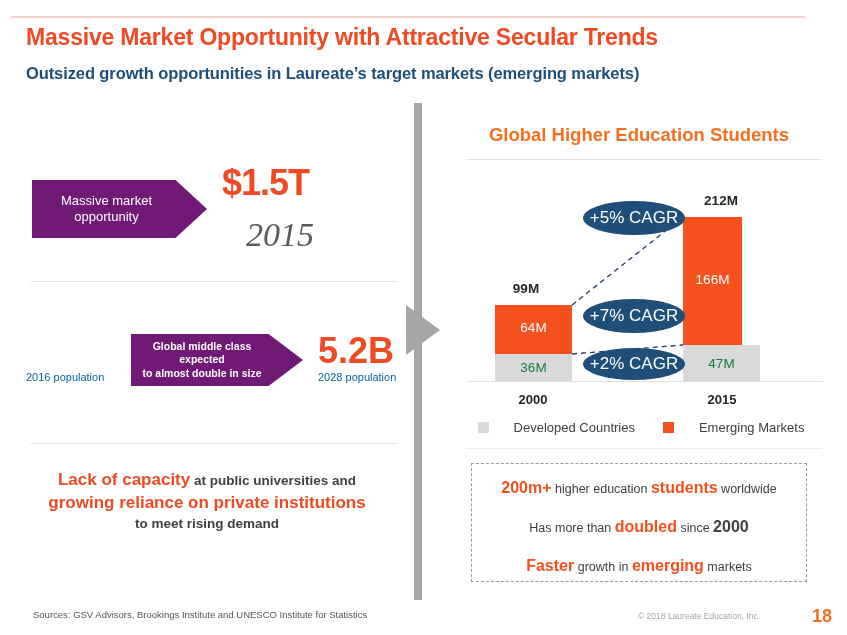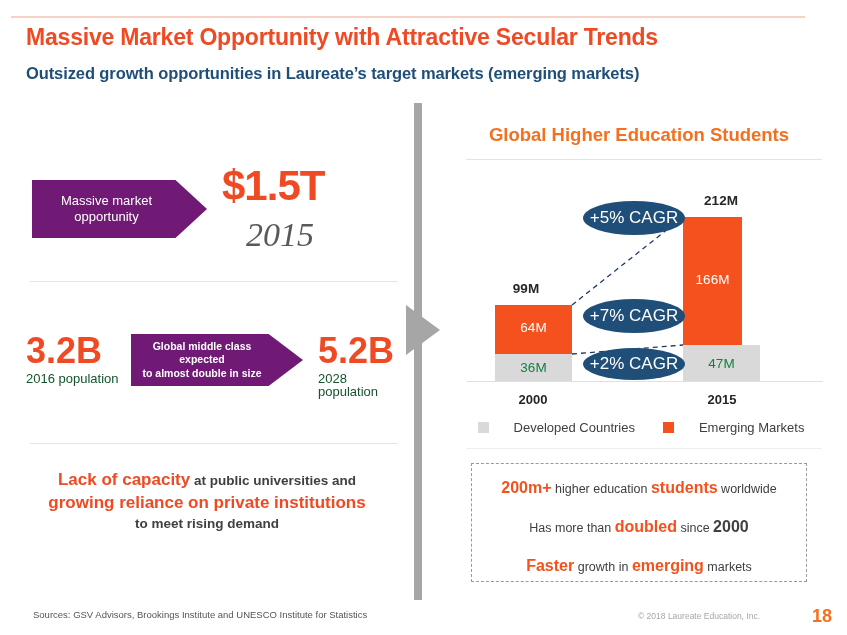--- a/index.html
+++ b/index.html
@@ -102,43 +102,43 @@
     line-height: 1.25;
     clip-path: polygon(0 0, 82% 0, 100% 50%, 82% 100%, 0 100%);
     padding-right: 26px;
   }
   .stat-big {
     position: absolute;
     color: #ef4a23;
     font-weight: bold;
     line-height: 1;
   }
-  .stat-15t { left: 222px; top: 165px; font-size: 42px; letter-spacing: -1px; }
+  .stat-15t { left: 222px; top: 165px; font-size: 36px; letter-spacing: -1px; }
   .stat-year {
     position: absolute;
     left: 246px; top: 216px;
     font-size: 34px;
     font-style: italic;
     color: #595959;
     font-family: "Liberation Serif", serif;
     font-weight: normal;
   }
 
   
   .pop-num {
     position: absolute;
     color: #ef4a23;
     font-weight: bold;
     font-size: 36px;
     line-height: 1;
   }
   .pop-cap {
     position: absolute;
-    color: #14532d;
-    font-size: 13px;
+    color: #0369a1;
+    font-size: 11px;
     line-height: 1;
   }
   .pop-left-num  { left: 26px;  top: 333px; }
   .pop-left-cap  { left: 26px;  top: 372px; }
   .pop-right-num { left: 318px; top: 333px; }
   .pop-right-cap { left: 318px; top: 372px; }
 
   .chev-2 {
     left: 131px;
     top: 334px;
@@ -343,21 +343,20 @@
 
     <div class="chev chev-1">
       <div>
         <span>Massive market</span><br>
         <span>opportunity</span>
       </div>
     </div>
     <div class="stat-big stat-15t">$1.5T</div>
     <div class="stat-year">2015</div>
 
-    <div class="pop-num pop-left-num">3.2B</div>
     <div class="pop-cap pop-left-cap">2016 population</div>
 
     <div class="chev chev-2">
       <div>
         <span>Global middle class expected</span><br>
         <span>to almost double in size</span>
       </div>
     </div>
 
     <div class="pop-num pop-right-num">5.2B</div>

